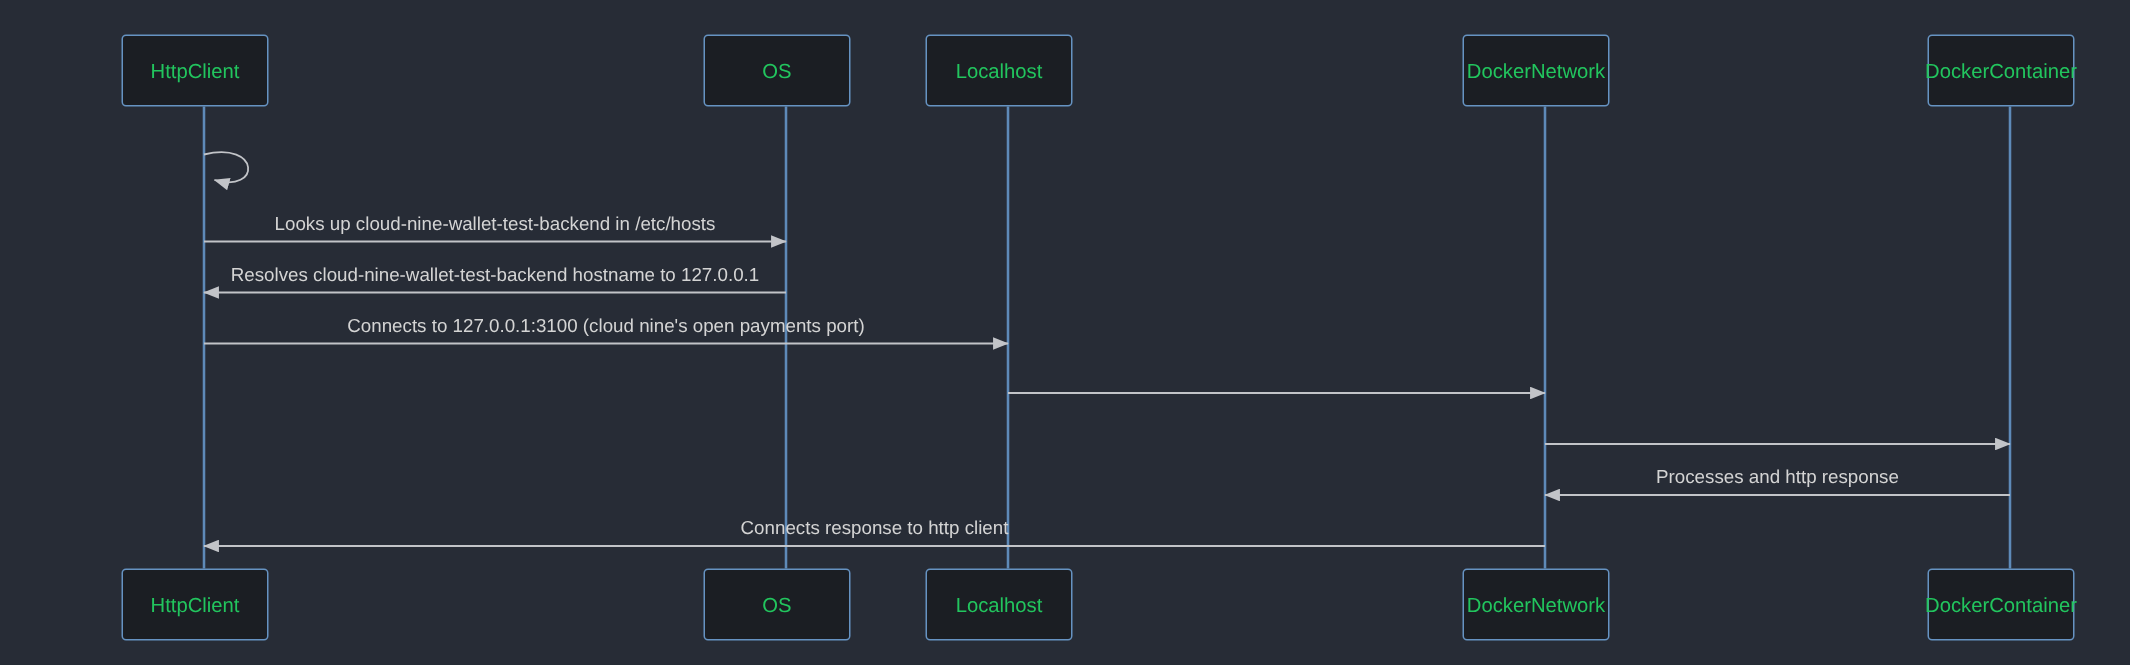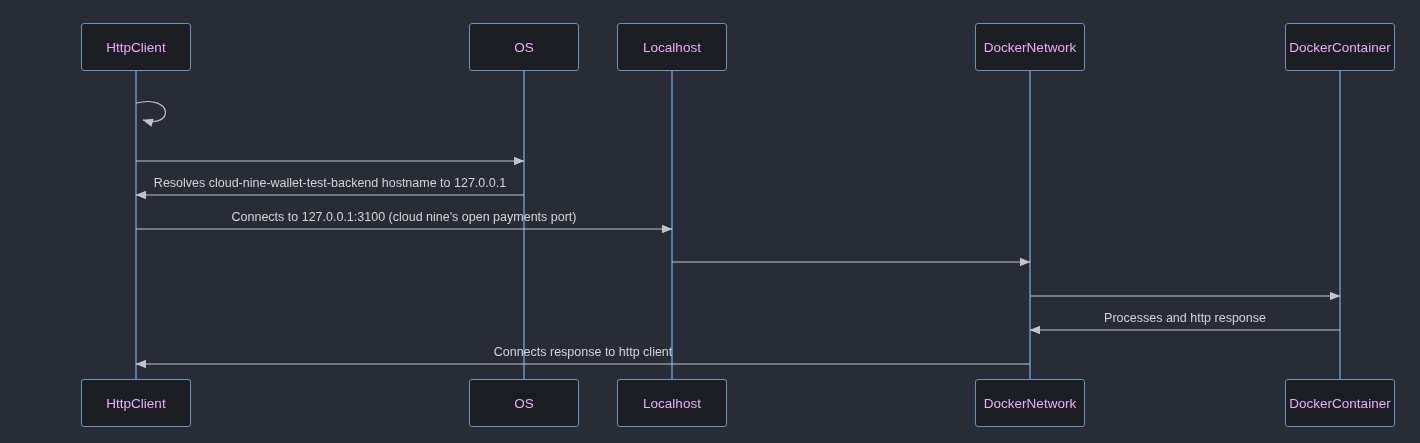--- a/index.html
+++ b/index.html
@@ -26,30 +26,30 @@
     stroke: #5e8ab8;
     stroke-width: 1.7;
   }
   .msg-line {
     stroke: #c2c4c8;
     stroke-width: 1.2;
     fill: none;
   }
   .actor {
     position: absolute;
-    width: 110px;
+    width: 98px;
     height: 48px;
     box-sizing: border-box;
     background: #1b1e23;
     border: 1px solid #6693c2;
     border-radius: 3px;
     display: flex;
     align-items: center;
     justify-content: center;
-    color: #f0abfc;
+    color: #22c55e;
     font-size: 13.5px;
   }
   .msg-label {
     position: absolute;
     transform: translateX(-50%);
     white-space: nowrap;
     color: #d4d4d4;
     font-size: 12.5px;
     line-height: 14px;
   }
@@ -87,18 +87,19 @@
   <div class="actor" style="left:617px; top:23px;">Localhost</div>
   <div class="actor" style="left:975px; top:23px;">DockerNetwork</div>
   <div class="actor" style="left:1285px;top:23px;">DockerContainer</div>
 
   <div class="actor" style="left:81px;  top:379px;">HttpClient</div>
   <div class="actor" style="left:469px; top:379px;">OS</div>
   <div class="actor" style="left:617px; top:379px;">Localhost</div>
   <div class="actor" style="left:975px; top:379px;">DockerNetwork</div>
   <div class="actor" style="left:1285px;top:379px;">DockerContainer</div>
 
+  <div class="msg-label" style="left:330px; top:142px;">Looks up cloud-nine-wallet-test-backend in /etc/hosts</div>
   <div class="msg-label" style="left:330px; top:176px;">Resolves cloud-nine-wallet-test-backend hostname to 127.0.0.1</div>
   <div class="msg-label" style="left:404px; top:210px;">Connects to 127.0.0.1:3100 (cloud nine's open payments port)</div>
   <div class="msg-label" style="left:1185px;top:311px;">Processes and http response</div>
   <div class="msg-label" style="left:583px; top:345px;">Connects response to http client</div>
 
 </div>
 
 </body></html>

